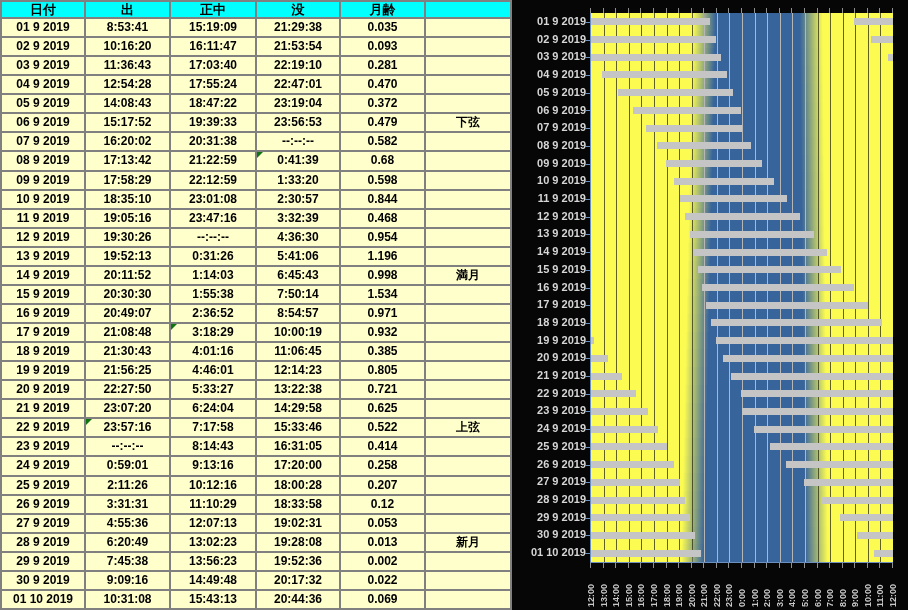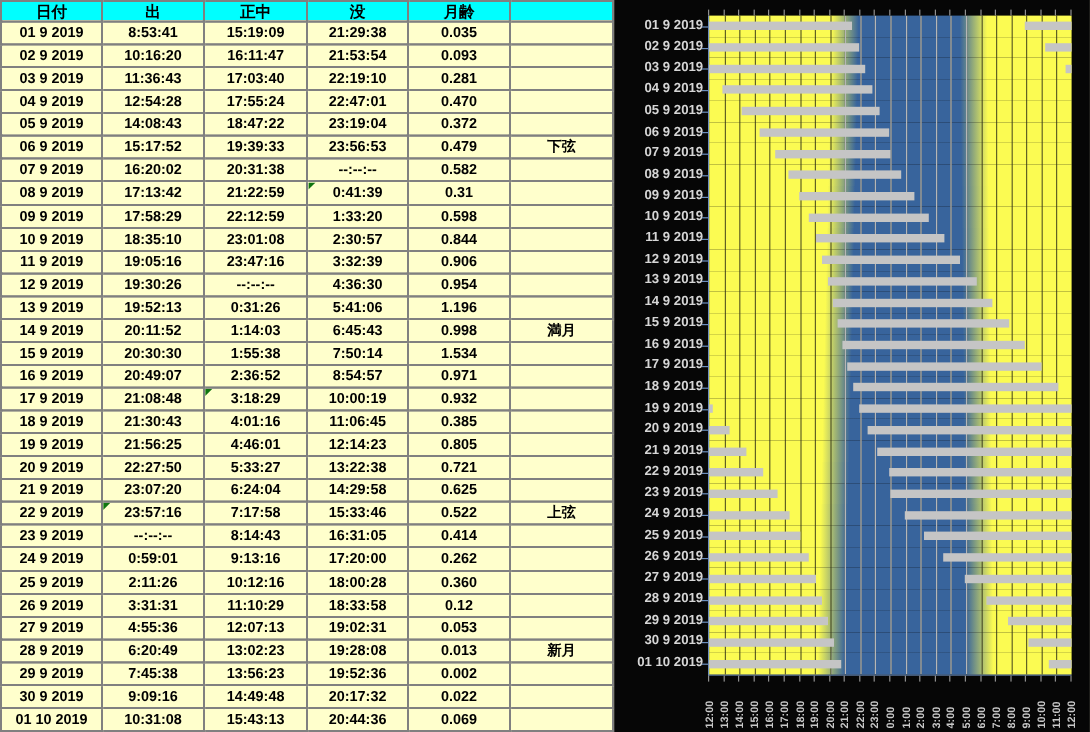--- a/index.html
+++ b/index.html
@@ -123,21 +123,21 @@
           <td>20:31:38</td>
           <td>--:--:--</td>
           <td>0.582</td>
           <td></td>
         </tr>
         <tr>
           <td>08 9 2019</td>
           <td>17:13:42</td>
           <td>21:22:59</td>
           <td>0:41:39<span class="corner"></span></td>
-          <td>0.31</td>
+          <td>0.68</td>
           <td></td>
         </tr>
         <tr>
           <td>09 9 2019</td>
           <td>17:58:29</td>
           <td>22:12:59</td>
           <td>1:33:20</td>
           <td>0.598</td>
           <td></td>
         </tr>
@@ -147,21 +147,21 @@
           <td>23:01:08</td>
           <td>2:30:57</td>
           <td>0.844</td>
           <td></td>
         </tr>
         <tr>
           <td>11 9 2019</td>
           <td>19:05:16</td>
           <td>23:47:16</td>
           <td>3:32:39</td>
-          <td>0.906</td>
+          <td>0.468</td>
           <td></td>
         </tr>
         <tr>
           <td>12 9 2019</td>
           <td>19:30:26</td>
           <td>--:--:--</td>
           <td>4:36:30</td>
           <td>0.954</td>
           <td></td>
         </tr>
@@ -251,29 +251,29 @@
           <td>8:14:43</td>
           <td>16:31:05</td>
           <td>0.414</td>
           <td></td>
         </tr>
         <tr>
           <td>24 9 2019</td>
           <td>0:59:01</td>
           <td>9:13:16</td>
           <td>17:20:00</td>
-          <td>0.262</td>
+          <td>0.258</td>
           <td></td>
         </tr>
         <tr>
           <td>25 9 2019</td>
           <td>2:11:26</td>
           <td>10:12:16</td>
           <td>18:00:28</td>
-          <td>0.360</td>
+          <td>0.207</td>
           <td></td>
         </tr>
         <tr>
           <td>26 9 2019</td>
           <td>3:31:31</td>
           <td>11:10:29</td>
           <td>18:33:58</td>
           <td>0.12</td>
           <td></td>
         </tr>

